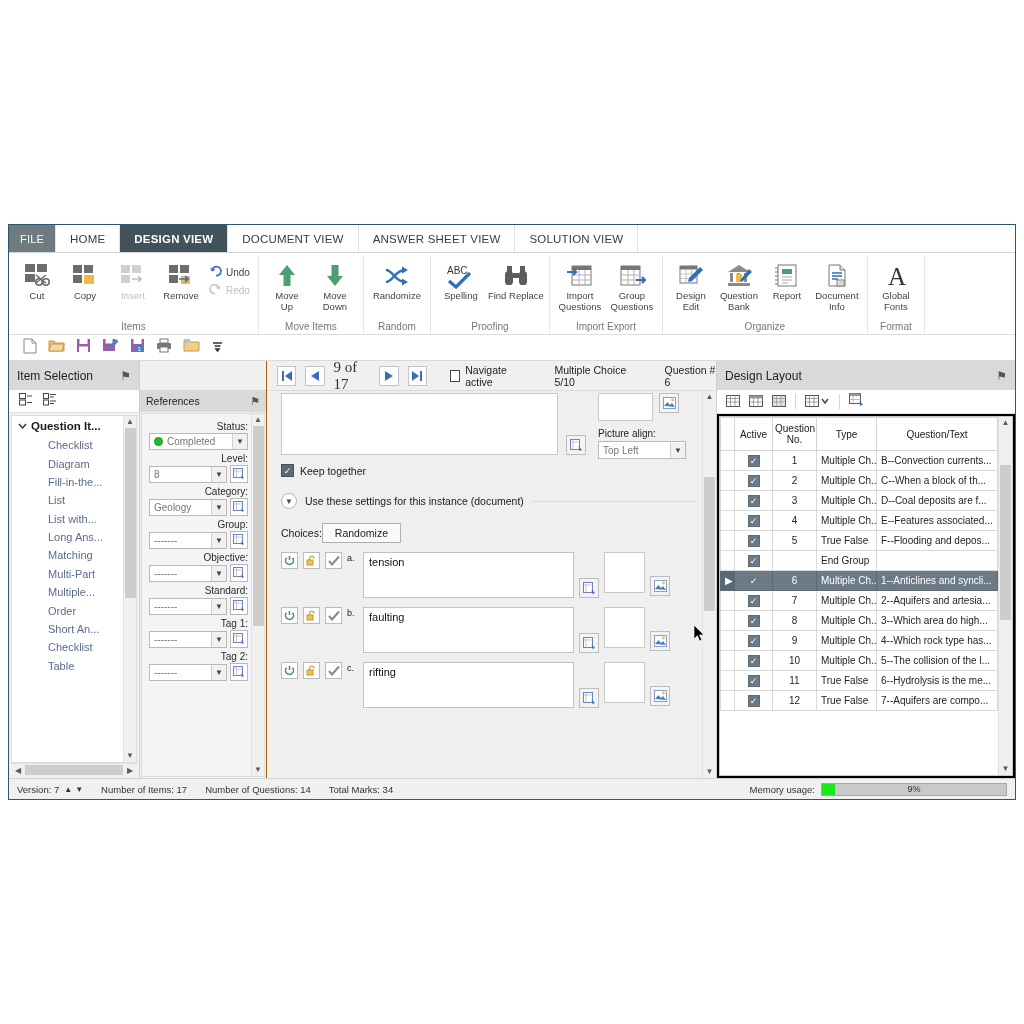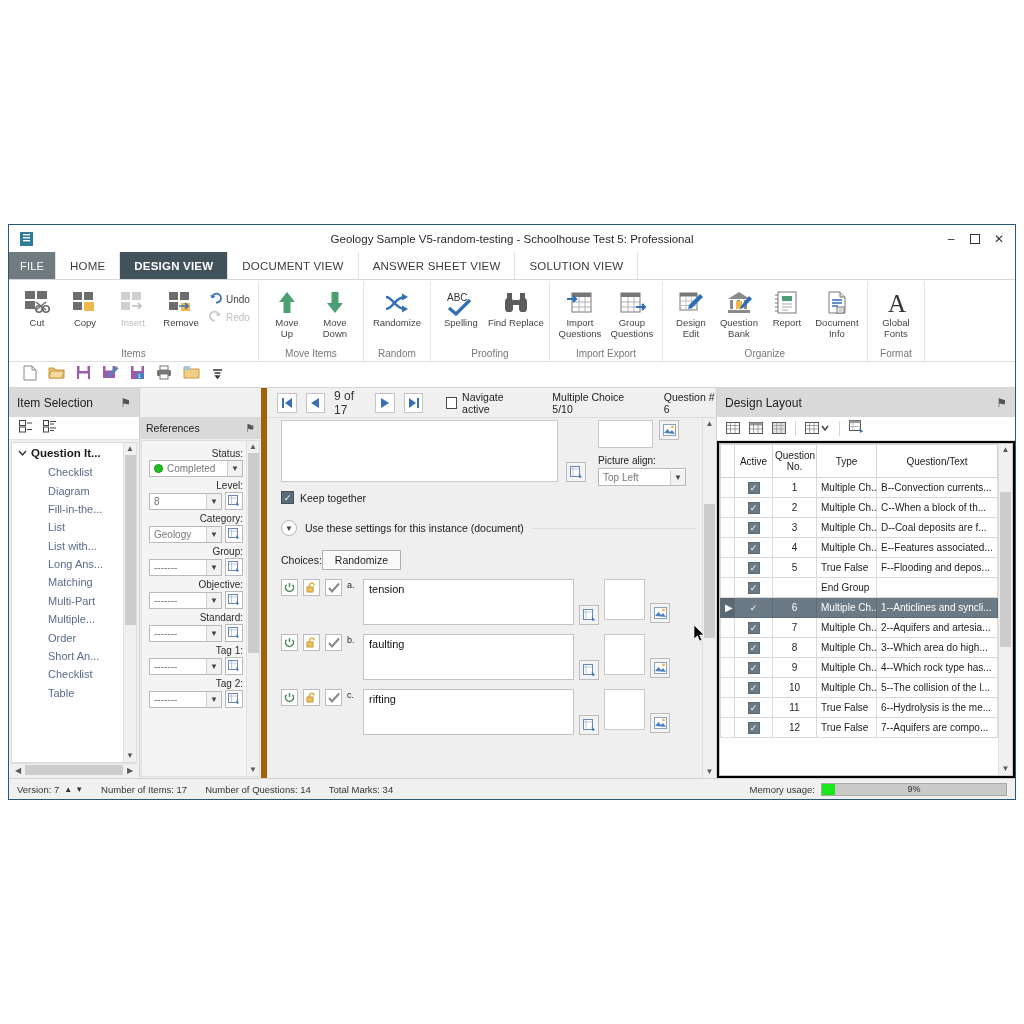--- a/index.html
+++ b/index.html
@@ -153,21 +153,21 @@
     border-top: 1px solid #e0e0e0;
     margin: 0 2px 2px 2px;
   }
   .hs-arrow { font-size: 8px; color: #5a5a5a; width: 12px; text-align: center;}
   .hs-thumb { height: 10px; background: #cdcdcd; flex: 1; margin: 0 1px;}
   
   .col-ref {
     width: 127px; min-width: 127px;
     display: flex; flex-direction: column;
     background: #f0f0f0;
-    border-right: 6px solid #a16207;
+    border-right: 1px solid #a16207;
   }
   .ref-head {
     height: 22px; min-height: 22px; background: #d9d9d9;
     display: flex; align-items: center; padding: 0 6px;
     font-size: 10.5px; color: #222;
   }
   .ref-body {
     flex: 1; background: #f4f4f4; position: relative; overflow: hidden;
     border: 1px solid #dcdcdc; margin: 1px;
     padding: 4px 16px 0 7px;
@@ -198,21 +198,21 @@
   .navbar {
     height: 30px; min-height: 30px; background: #f0f0f0;
     display: flex; align-items: center; gap: 0;
     border-bottom: 1px solid #dcdcdc; padding-left: 10px;
   }
   .nav-btn {
     width: 22px; height: 20px; border: 1px solid #c4c4c4; background: #fff;
     display: flex; align-items: center; justify-content: center;
     margin-right: 9px;
   }
-  .nav-count { font-size: 12px; color: #333; margin-right: 9px; }
+  .nav-count { font-size: 15px; color: #333; margin-right: 9px; font-family: Liberation Serif, serif; }
   .nav-chk { display: flex; align-items: center; gap: 5px; margin-left: 14px; font-size: 10.5px; color: #222;}
   .chkbox-empty { width: 12px; height: 12px; border: 1px solid #4a4a4a; background: #fff; }
   .nav-info { font-size: 10.5px; color: #222; margin-left: 28px; }
   .center-body {
     flex: 1; background: #efefef; position: relative; overflow: hidden;
     display: flex;
   }
   .center-inner { flex: 1; padding: 2px 6px 0 14px; min-width: 0; position: relative;}
   .q-textarea {
     height: 62px; background: #fff; border: 1px solid #c8c8c8;
@@ -303,40 +303,20 @@
     font-size: 9px; color: #333;
   }
   .mem-fill { position: absolute; left: 0; top: 0; bottom: 0; background: #1ae81a; }
   .cursor-arrow { position: absolute; left: 694px; top: 625px; z-index: 50; }
 </style>
 </head>
 <body>
 
 <div id="app-window">
 
-  <div class="titlebar">
-    <div class="title-icon">
-      <svg width="13" height="14" viewBox="0 0 13 14">
-        <rect x="0" y="0" width="13" height="14" fill="#2d7d9a"></rect>
-        <rect x="3" y="2" width="7" height="1.4" fill="#fff"></rect>
-        <rect x="3" y="5" width="7" height="1.4" fill="#fff"></rect>
-        <rect x="3" y="8" width="7" height="1.4" fill="#fff"></rect>
-      </svg>
-    </div>
-    <div class="title-text">Geology Sample V5-random-testing - Schoolhouse Test 5: Professional</div>
-    <div class="win-btns">
-      <div class="win-btn">–</div>
-      <div class="win-btn">
-        <svg width="10" height="10" viewBox="0 0 10 10">
-            <rect x="0.5" y="0.5" width="9" height="9" fill="none" stroke="#333"></rect>
-          </svg>
-      </div>
-      <div class="win-btn">✕</div>
-    </div>
-  </div>
 
   <div class="ribbon-tabs">
     <div class="rtab file">FILE</div>
     <div class="rtab">HOME</div>
     <div class="rtab active">DESIGN VIEW</div>
     <div class="rtab">DOCUMENT VIEW</div>
     <div class="rtab">ANSWER SHEET VIEW</div>
     <div class="rtab">SOLUTION VIEW</div>
     <div class="rtab spacer"></div>
   </div>

